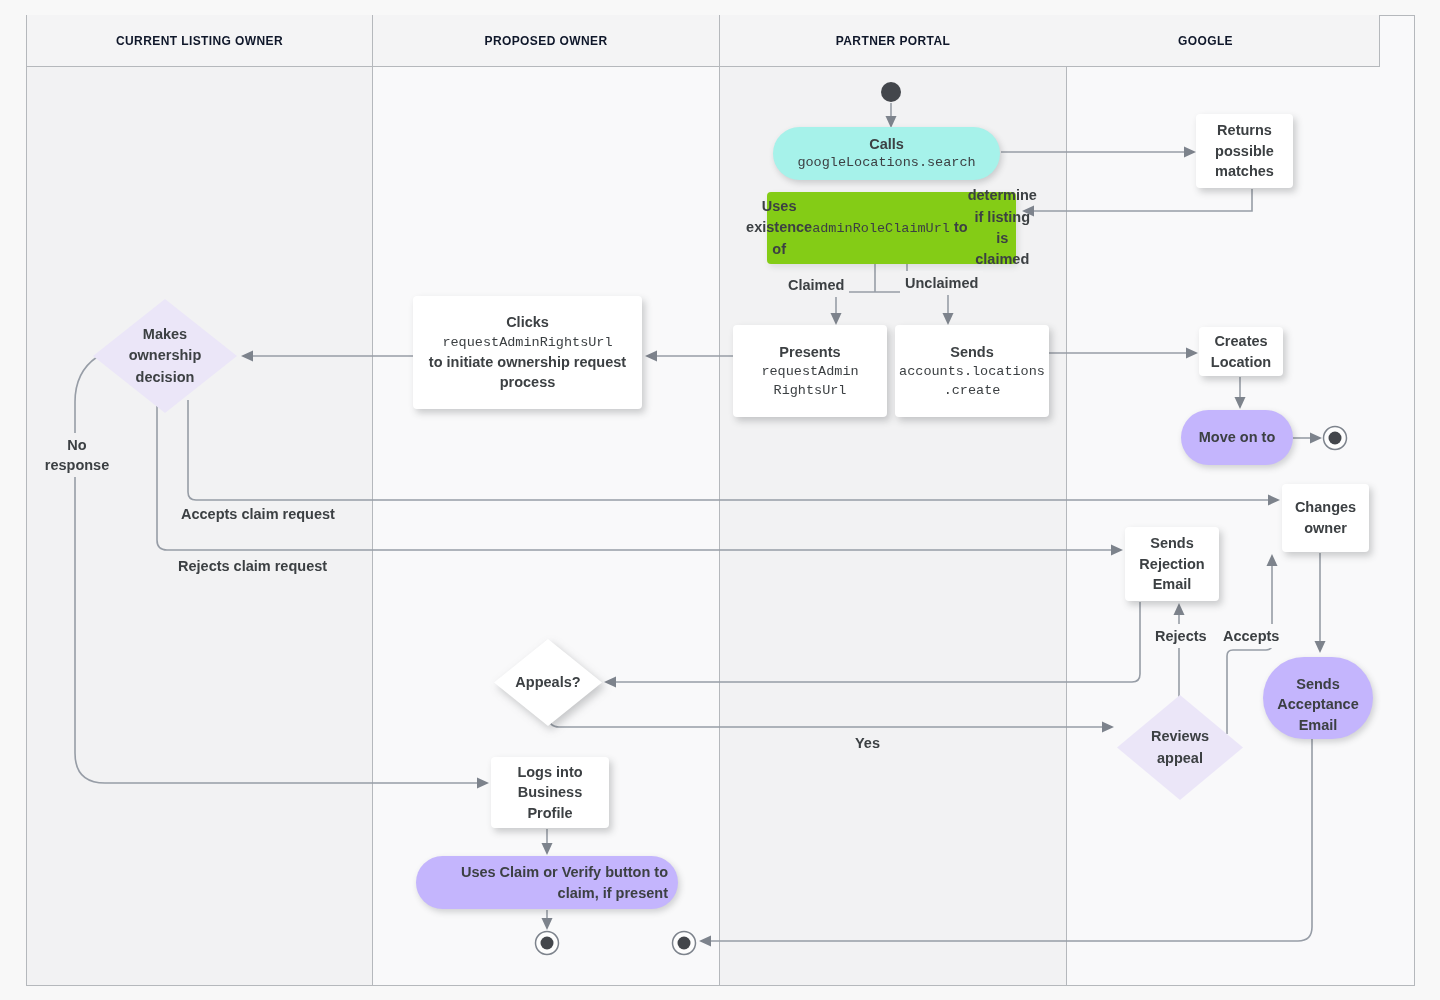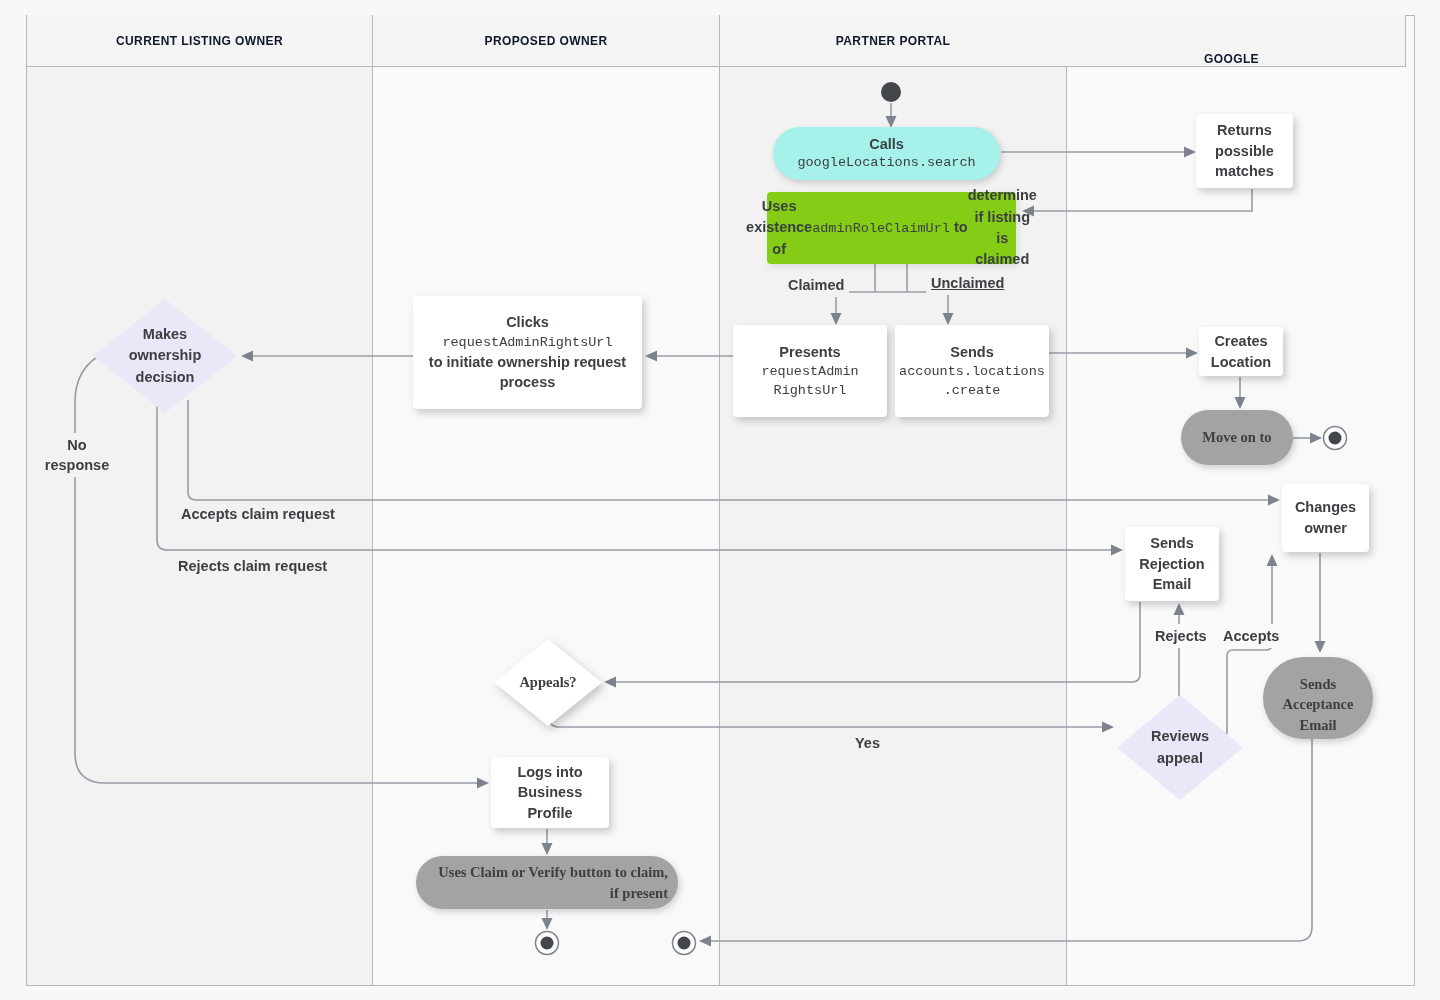--- a/index.html
+++ b/index.html
@@ -34,21 +34,21 @@
     display:flex; flex-direction:column; align-items:center; justify-content:center;
     text-align:center; font-size:14.5px; font-weight:700; line-height:1.42; padding:4px 6px;
   }
   .pill {
     position:absolute; border-radius:28px;
     box-shadow:2px 3px 6px rgba(60,64,67,.22);
     display:flex; flex-direction:column; align-items:center; justify-content:center;
     text-align:center; font-size:14.5px; font-weight:700; line-height:1.4; padding:4px 10px;
   }
   .teal { background:#a6f2ea; }
-  .pink { background:#a3a3a3;font-family:Liberation Serif, serif; }
+  .pink { background:#c4b5fd; }
   .lav  { background:#ebe6f8; }
   .blob { border-radius:44px;justify-content:flex-end; }
   .note {
     position:absolute; background:#84cc16; border-radius:4px;
     display:flex; align-items:center; justify-content:center;
     text-align:center; font-size:14.5px; font-weight:700; line-height:1.48; padding:4px 8px;
     box-shadow:2px 3px 6px rgba(60,64,67,.12);
   }
   .dia { position:absolute; }
   .dia .shape {
@@ -85,21 +85,21 @@
 
   <div class="lane-header first" style="left:26px;  width:347px;">
       <span>CURRENT LISTING OWNER</span>
     </div>
   <div class="lane-header" style="left:373px; width:347px;">
       <span>PROPOSED OWNER</span>
     </div>
   <div class="lane-header" style="left:720px; width:347px;">
       <span>PARTNER PORTAL</span>
     </div>
-  <div class="lane-header" style="left:1058px;width:348px;align-items:flex-end;">
+  <div class="lane-header" style="left:1032px;width:348px;">
       <span>GOOGLE</span>
     </div>
 
   <svg id="wires">
     <g>
       <path d="M891 103 V116"></path>
         <polygon points="891,128 885.5,116 896.5,116"></polygon>
     </g>
     <g>
       <path d="M1001 152 H1184"></path>
@@ -208,21 +208,21 @@
     <div>Returns possible matches</div>
   </div>
 
   <div class="note" style="left:767px; top:192px; width:249px; height:72px;">
     <div><span>Uses existence of</span></div>
     <div><span class="code">adminRoleClaimUrl</span>&nbsp;<span>to</span></div>
     <div><span>determine if listing is claimed</span></div>
   </div>
 
   <div class="elabel bg-dark" style="left:783px; top:273px;"><span>Claimed</span></div>
-  <div class="elabel bg-dark" style="left:926px; top:271px;text-decoration:underline;"><span>Unclaimed</span></div>
+  <div class="elabel bg-dark" style="left:900px; top:271px;"><span>Unclaimed</span></div>
 
   <div class="sbox" style="left:733px; top:325px; width:154px; height:92px;">
     <div>Presents</div>
     <div class="code">requestAdmin</div>
     <div class="code">RightsUrl</div>
   </div>
 
   <div class="sbox" style="left:895px; top:325px; width:154px; height:92px;">
     <div>Sends</div>
     <div class="code">accounts.locations</div>
@@ -258,21 +258,21 @@
     <div>Sends Rejection Email</div>
   </div>
 
   <div class="sbox" style="left:1282px; top:484px; width:87px; height:68px;">
     <div style="max-width:70px;">Changes owner</div>
   </div>
 
   <div class="elabel bg-light" style="left:1150px; top:624px;"><span>Rejects</span></div>
   <div class="elabel bg-light" style="left:1218px; top:624px;"><span>Accepts</span></div>
 
-  <div class="dia shadowed" style="left:494px; top:639px; width:108px; height:87px;font-family:Liberation Serif, serif;">
+  <div class="dia shadowed" style="left:494px; top:639px; width:108px; height:87px;">
     <div class="shape white"></div>
     <div class="txt">
         <span>Appeals?</span>
       </div>
   </div>
 
   <div class="elabel bg-dark" style="left:850px; top:731px;"><span>Yes</span></div>
 
   <div class="dia" style="left:1117px; top:695px; width:126px; height:105px;">
     <div class="shape lav"></div>

